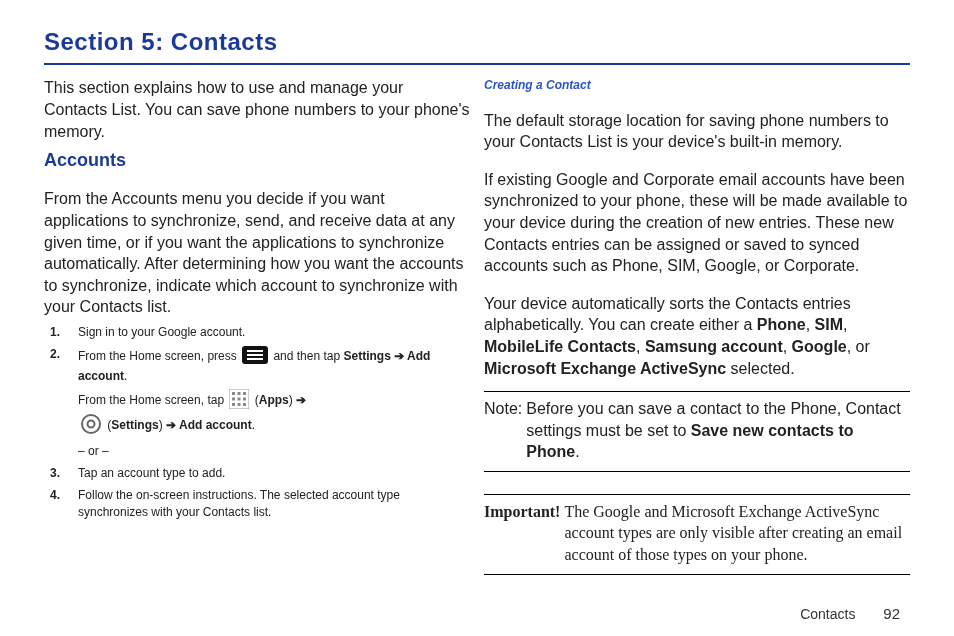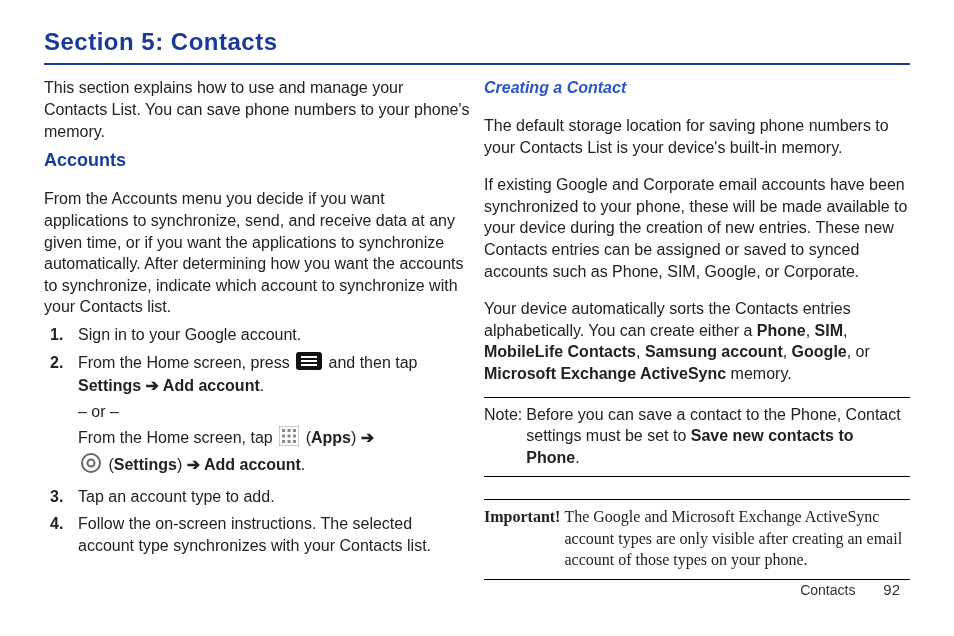--- a/index.html
+++ b/index.html
@@ -33,21 +33,21 @@
   .h1 {
     font-weight: 900;
     font-size: 18px;
     color: #1a3a9a;
     margin-top: 6px;
     margin-bottom: 2px;
   }
   .h2 {
     font-weight: 700;
     font-style: italic;
-    font-size: 16px;
+    font-size: 12px;
     color: #2a54c8;
     margin-top: 2px;
     margin-bottom: 2px;
   }
   .body-p {
     font-family: "Arial Narrow", Arial, sans-serif;
     font-stretch: condensed;
     font-size: 16px;
     margin-top: 16px;
   }
@@ -56,21 +56,21 @@
     counter-reset: step;
     margin-top: 6px;
   }
   ol.steps > li {
     counter-increment: step;
     position: relative;
     padding-left: 34px;
     margin-bottom: 6px;
     font-family: "Arial Narrow", Arial, sans-serif;
     font-stretch: condensed;
-    font-size: 16px;
+    font-size: 12px;
   }
   ol.steps > li::before {
     content: counter(step) ".";
     position: absolute;
     left: 6px;
     top: 0;
     font-weight: 700;
   }
   .step-sub { margin-top: 4px; }
   .bold { font-weight: 700; text-align: right; }
@@ -88,21 +88,21 @@
   }
   .note-block.bordered { border-top: 1.5px solid #000; border-bottom: 1.5px solid #000; }
   .note-flex { display: flex; }
   .note-flex .nl { flex-shrink: 0; margin-right: 4px; font-weight: 400; }
   .note-flex .nb { flex: 1; }
   .important-flex { display:flex; }
   .important-flex .nl { flex-shrink:0; font-weight:700; margin-right:4px;}
   .important-flex .nb { flex:1; }
   .footer {
     position: absolute;
-    bottom: 36px;
+    bottom: 12px;
     right: 54px;
     font-family: "Arial Narrow", Arial, sans-serif;
     font-stretch: condensed;
     font-size: 14px;
     color: #333;
   }
   .footer .pg { margin-left: 24px; font-size: 15px; }
 </style>
 </head>
 <body>
@@ -126,21 +126,20 @@
             <rect x="0" y="0" width="26" height="18" rx="3" fill="#111"></rect>
             <rect x="5" y="4" width="16" height="2" fill="#fff"></rect>
             <rect x="5" y="8" width="16" height="2" fill="#fff"></rect>
             <rect x="5" y="12" width="16" height="2" fill="#fff"></rect>
           </svg>
         </span>
         <span> and then tap </span>
         <span class="bold">Settings</span>
         <span class="arrow"> ➔ </span>
         <span class="bold">Add account</span>.
-        <div class="step-sub">– or –</div>
         <div class="step-sub">
           <span>From the Home screen, tap </span>
           <span class="icon">
             <svg width="20" height="20" viewBox="0 0 20 20">
               <rect x="0" y="0" width="20" height="20" fill="#fff" stroke="#999" stroke-width="1"></rect>
               <g fill="#8a8a8a">
                 <rect x="3" y="3" width="3" height="3"></rect>
                   <rect x="8.5" y="3" width="3" height="3"></rect>
                   <rect x="14" y="3" width="3" height="3"></rect>
                 <rect x="3" y="8.5" width="3" height="3"></rect>
@@ -158,33 +157,34 @@
           <span class="icon">
             <svg width="22" height="22" viewBox="0 0 22 22">
               <circle cx="11" cy="11" r="9" fill="none" stroke="#666" stroke-width="2"></circle>
               <circle cx="11" cy="11" r="3.5" fill="none" stroke="#666" stroke-width="2"></circle>
             </svg>
           </span>
           (<span class="bold">Settings</span>)
           <span class="arrow"> ➔ </span>
           <span class="bold">Add account</span>.
         </div>
+        <div class="step-sub">– or –</div>
       </li>
       <li><span>Tap an account type to add.</span></li>
       <li><span>Follow the on-screen instructions. The selected account type synchronizes with your Contacts list.</span></li>
     </ol>
   </div>
 
   <div class="col">
     <h3 class="h2">Creating a Contact</h3>
 
     <p class="body-p">The default storage location for saving phone numbers to your Contacts List is your device's built-in memory.</p>
     <p class="body-p">If existing Google and Corporate email accounts have been synchronized to your phone, these will be made available to your device during the creation of new entries. These new Contacts entries can be assigned or saved to synced accounts such as Phone, SIM, Google, or Corporate.</p>
     <p class="body-p">
-      <span>Your device automatically sorts the Contacts entries alphabetically. You can create either a </span><span class="bold">Phone</span>, <span class="bold">SIM</span>, <span class="bold">MobileLife Contacts</span>, <span class="bold">Samsung account</span>, <span class="bold">Google</span><span>, or </span><span class="bold">Microsoft Exchange ActiveSync</span><span> memory.</span>
+      <span>Your device automatically sorts the Contacts entries alphabetically. You can create either a </span><span class="bold">Phone</span>, <span class="bold">SIM</span>, <span class="bold">MobileLife Contacts</span>, <span class="bold">Samsung account</span>, <span class="bold">Google</span><span>, or </span><span class="bold">Microsoft Exchange ActiveSync</span><span> selected.</span>
     </p>
 
     <div class="note-block bordered" style="margin-top:12px;">
       <div class="note-flex">
         <div class="nl">Note:</div>
         <div class="nb">
           <span>Before you can save a contact to the Phone, Contact settings must be set to </span><span class="bold">Save new contacts to Phone</span>.
         </div>
       </div>
     </div>

